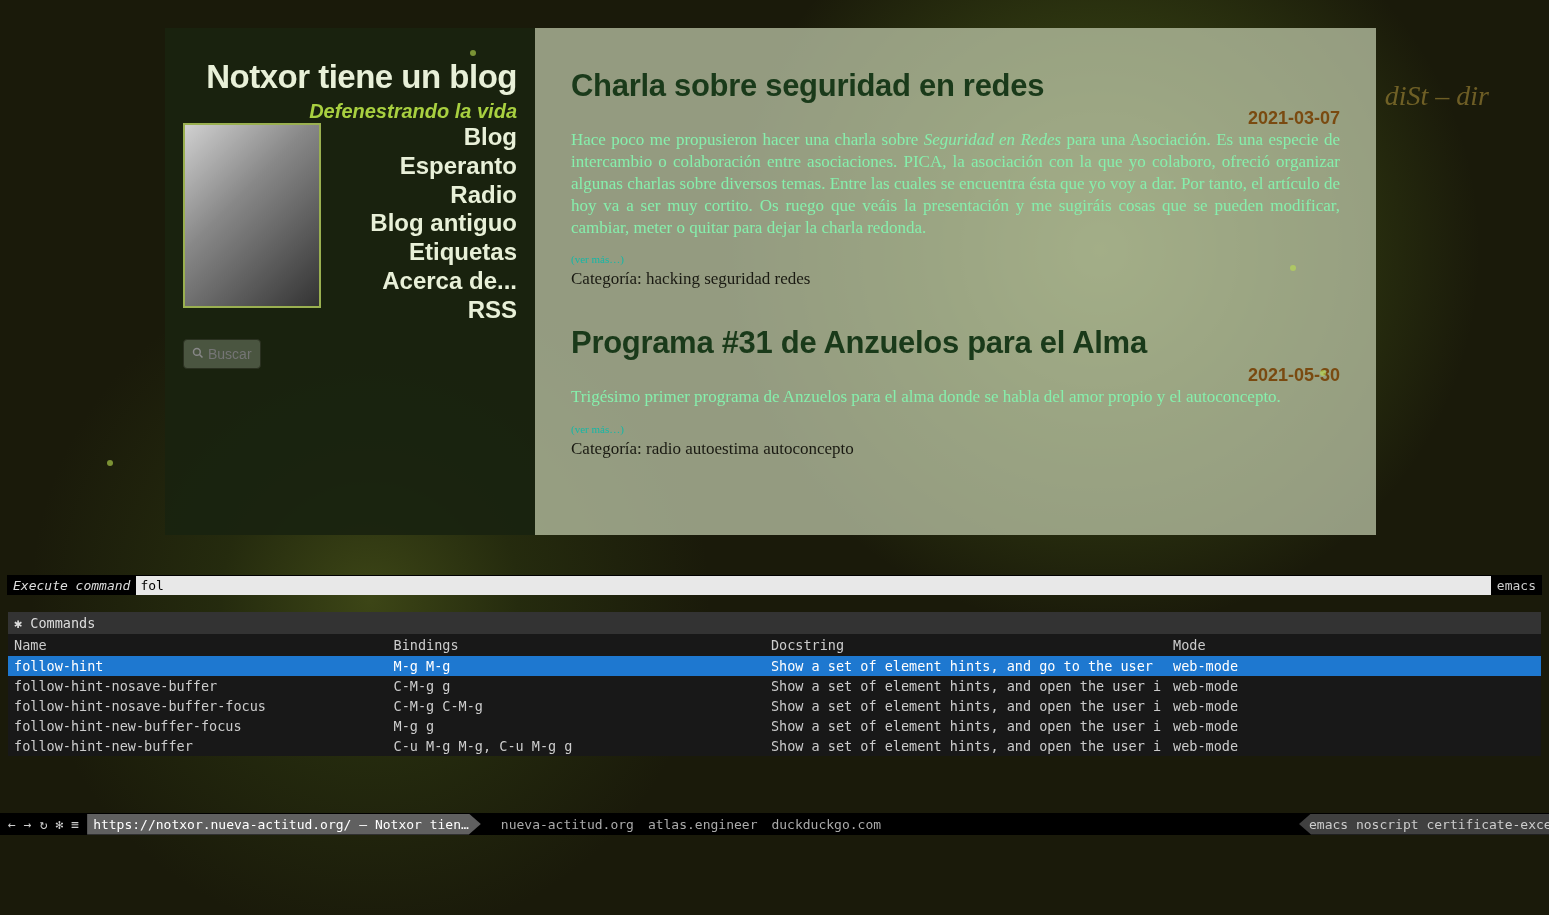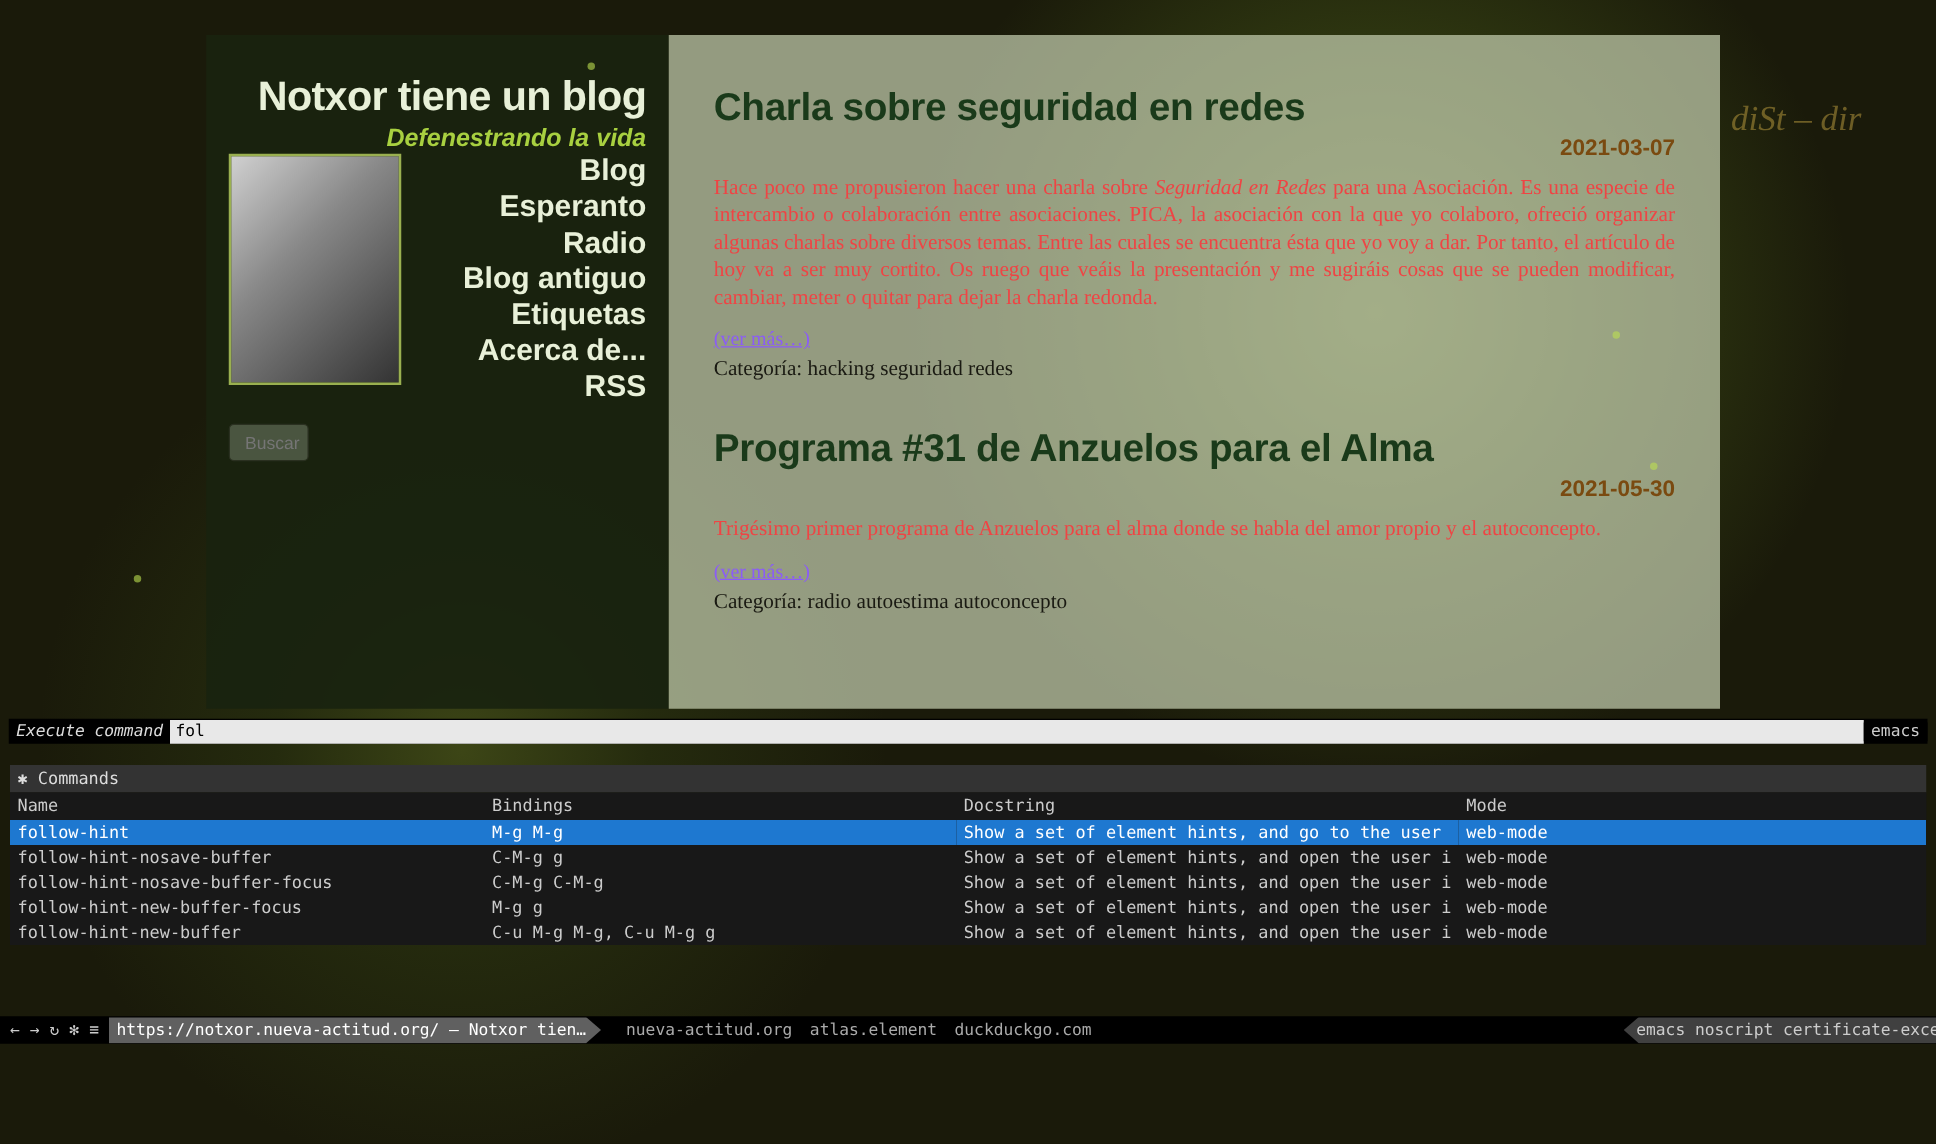--- a/index.html
+++ b/index.html
@@ -14,30 +14,30 @@
 .orb-text { position: absolute; top: 80px; right: 60px; color: #c0a040; font-family: cursive; font-size: 28px; opacity: .5; font-style: italic; }
 .dot { position: absolute; width: 6px; height: 6px; border-radius: 50%; background: #bde050; opacity: .6; }
 .main-wrap { display: flex; padding: 28px 0 0 165px; }
 .sidebar { width: 370px; background: rgba(25,35,15,.92); padding: 30px 18px 18px 18px; text-align: right; }
 .site-title { color: #e8f0d8; font-family: 'Segoe UI', 'Helvetica Neue', sans-serif; font-weight: 800; font-size: 33px; letter-spacing: -.5px; }
 .subtitle { color: #a8d040; font-family: 'Segoe UI', sans-serif; font-weight: 700; font-size: 20px; font-style: italic; margin-top: 4px; }
 .sidebar-row { display: flex; align-items: flex-start; gap: 10px; }
 .avatar { width: 138px; height: 185px; border: 2px solid #9ab050; background: linear-gradient(135deg, #d0d0d0 0%, #888 40%, #333 100%); flex-shrink: 0; }
 .nav { flex: 1; display: flex; flex-direction: column; gap: 0; }
 .nav a { color: #e8f0d8; text-decoration: none; font-family: 'Segoe UI', sans-serif; font-weight: 800; font-size: 24px; line-height: 1.2; }
-.search-box { margin-top: 14px; width: 64px; background: #4a5540; border: 1px solid #2a3020; border-radius: 4px; padding: 6px 8px; display: flex; align-items: flex-start; gap: 4px; float: left; }
+.search-box { margin-top: 14px; width: 78px; background: #4a5540; border: 1px solid #2a3020; border-radius: 4px; padding: 6px 8px; display: flex; align-items: flex-start; gap: 4px; float: left; }
 .search-box svg { width: 14px; height: 14px; }
 .search-box input { background: transparent; border: none; color: #aaa; font-size: 14px; width: 44px; outline: none; }
 .content { width: 841px; background: rgba(195,205,175,.72); padding: 40px 36px; color: #2a2a1a; }
 .post { margin-bottom: 36px; }
 .post-title { color: #1a3a1a; font-family: 'Segoe UI', sans-serif; font-weight: 800; font-size: 31px; letter-spacing: -.3px; }
 .post-date { text-align: right; color: #7a4a10; font-family: 'Segoe UI', sans-serif; font-weight: 700; font-size: 18px; margin-top: 4px; }
-.post-body { text-align: justify; font-size: 17px; line-height: 1.3; margin-top: 10px; color: #ef4444; }
+.post-body { text-align: justify; font-size: 17px; line-height: 1.3; color: #86efac; }
 .post-body em { font-style: italic; }
-.ver-mas { margin-top: 14px; color: #8b5cf6; font-size: 16px; text-decoration: underline; }
+.ver-mas { margin-top: 14px; color: #14b8a6; font-size: 11px; }
 .categoria { margin-top: 4px; color: #1a1a12; font-size: 17px; }
 
 
 .cmd-bar { position: absolute; left: 7px; right: 7px; top: 575px; height: 20px; background: #000; display: flex; align-items: center; font-family: 'DejaVu Sans Mono', monospace; font-size: 13px; }
 .cmd-label { color: #ddd; padding: 0 6px; font-style: italic; }
 .cmd-input { flex: 1; background: #e8e8e8; color: #000; padding: 2px 4px; border: none; outline: none; font-family: inherit; font-size: inherit; }
 .cmd-right { background: #000; color: #ccc; padding: 0 6px; }
 
 
 .commands-wrap { position: absolute; left: 8px; right: 8px; top: 612px; font-family: 'DejaVu Sans Mono', monospace; font-size: 13.5px; }
@@ -178,17 +178,17 @@
   <div class="status-icons">
     <span>←</span>
     <span>→</span>
     <span>↻</span>
     <span>✻</span>
     <span>≡</span>
   </div>
   <div class="tab active first"><span>https://notxor.nueva-actitud.org/</span><span> — </span><span>Notxor tien…</span></div>
   <div class="hosts">
     <span>nueva-actitud.org</span>
-    <span>atlas.element</span>
+    <span>atlas.engineer</span>
     <span>duckduckgo.com</span>
   </div>
   <div class="status-right">emacs noscript certificate-excepti</div>
 </div>
 
 </body></html>

